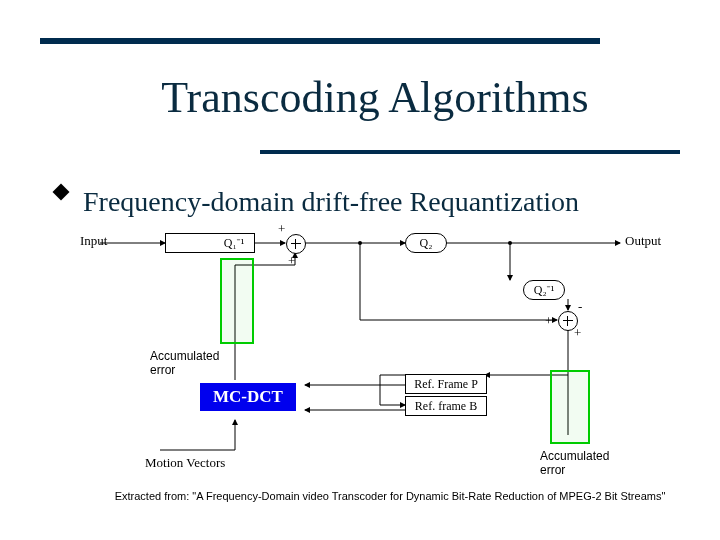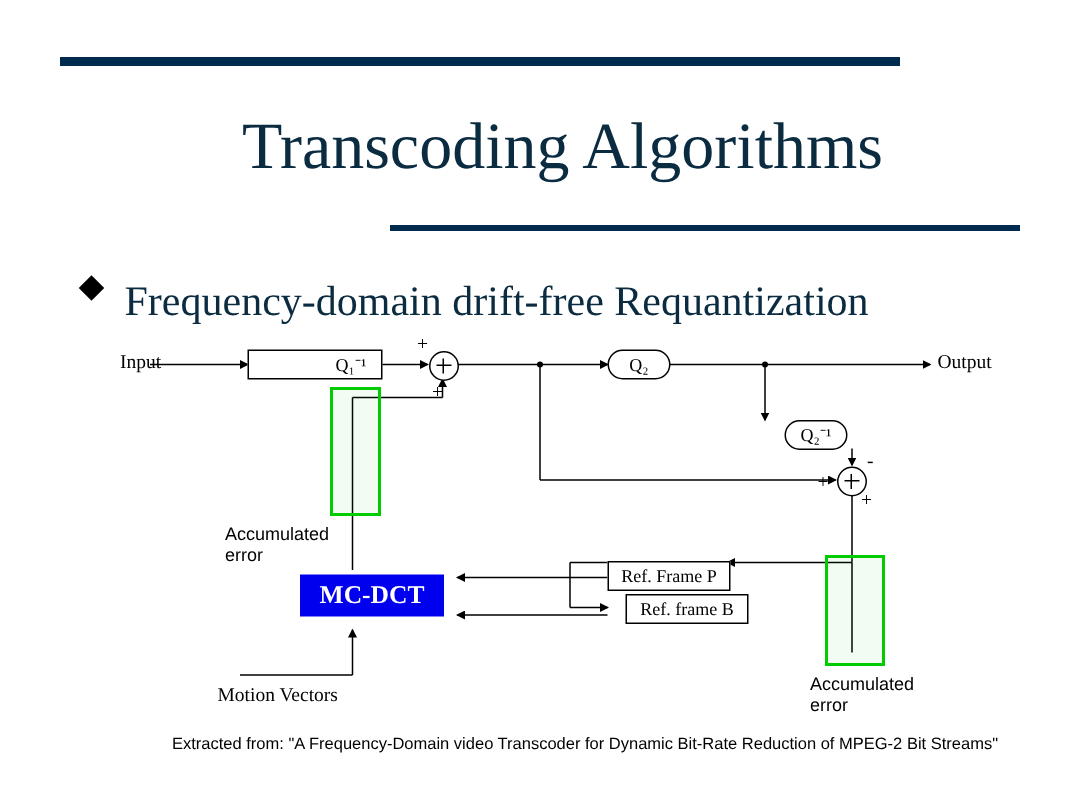--- a/index.html
+++ b/index.html
@@ -188,21 +188,21 @@
   <div class="box" style="left:325px; top:8px; width:40px;border-radius:10px;">Q₂</div>
   <span class="lbl" style="left:545px; top:8px;">Output</span>
 
   <div class="box" style="left:443px; top:55px; width:40px;border-radius:10px;">Q₂⁻¹</div>
   <span class="lbl" style="left:498px; top:74px;">-</span>
   <div class="sum" style="left:478px; top:86px;"></div>
   <span class="lbl" style="left:465px; top:88px;">+</span>
   <span class="lbl" style="left:494px; top:100px;">+</span>
 
   <div class="box" style="left:325px; top:129px; width:80px;margin-top:20px;">Ref. Frame P</div>
-  <div class="box" style="left:325px; top:171px; width:80px;margin-left:12px;">Ref. frame B</div>
+  <div class="box" style="left:325px; top:171px; width:80px;">Ref. frame B</div>
 
   <div class="mcdct" style="left:120px; top:158px; width:80px;">MC-DCT</div>
   <span class="lbl" style="left:65px; top:230px;">Motion Vectors</span>
 
   <div class="highlight" style="left:140px; top:33px; width:30px; height:82px;"></div>
   <div class="highlight" style="left:470px; top:145px; width:36px; height:70px;"></div>
 </div>
 
 <div class="note" style="left:150px; top:350px; line-height:1.15;">Accumulated<br>error</div>
 <div class="note" style="left:540px; top:450px; line-height:1.15;">Accumulated<br>error</div>

